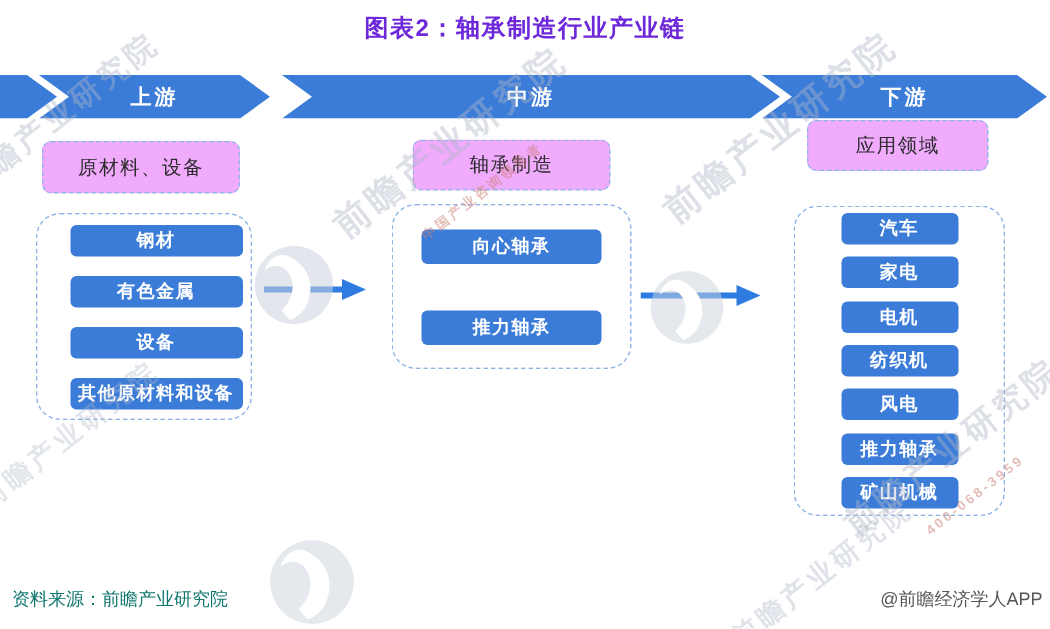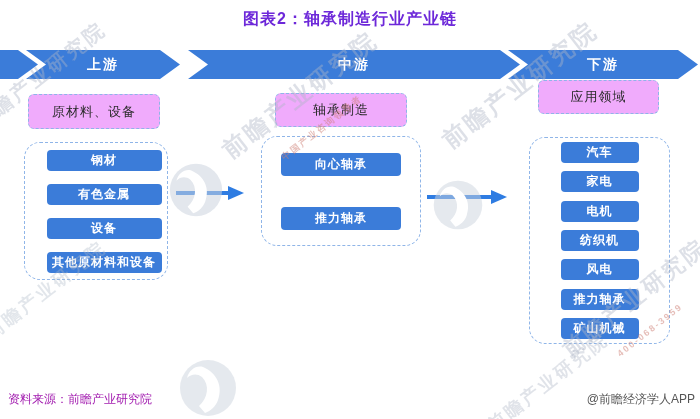--- a/index.html
+++ b/index.html
@@ -44,21 +44,21 @@
     font-size:12px; font-weight:bold; letter-spacing:1px;
   }
   .box-left  .item-btn { width:115px; height:21px;margin-left:16px; }
   .box-mid   .item-btn { width:120px; height:23px; }
   .box-right .item-btn { width:78px;  height:21px; }
   
   .flow-arrow { position:absolute; z-index:3; }
   .arrow-1 { left:176px; top:186px; }
   .arrow-2 { left:427px; top:190px; }
   
-  .src-note   { position:absolute; left:8px;  top:391px; font-size:12px; color:#a21caf; z-index:3; }
+  .src-note   { position:absolute; left:8px;  top:391px; font-size:12px; color:#0f766e; z-index:3; }
   .app-credit { position:absolute; right:5px; top:391px; font-size:12px; color:#555;    z-index:3; }
   
   .wm { position:absolute; z-index:4; pointer-events:none; white-space:nowrap;
         transform:translate(-50%,-50%) rotate(-38deg); }
   .wm-text { font-weight:bold; color:rgba(173,182,197,0.42); letter-spacing:3px; }
   .wm-sub  { font-size:9px; font-weight:bold; color:rgba(205,125,115,0.50); letter-spacing:2px; }
   .wm-logo { position:absolute; z-index:4; pointer-events:none; }
   .t1 { left:300px; top:95px;  font-size:24px; }
   .t1s{ left:322px; top:128px; }
   .t2 { left:520px; top:85px;  font-size:24px; }

